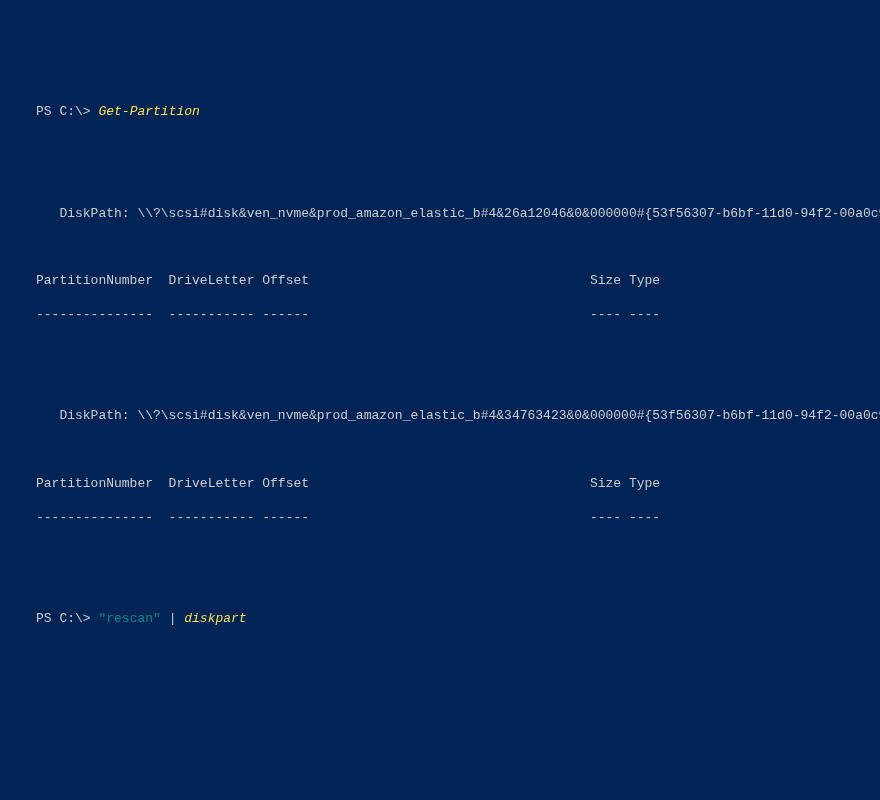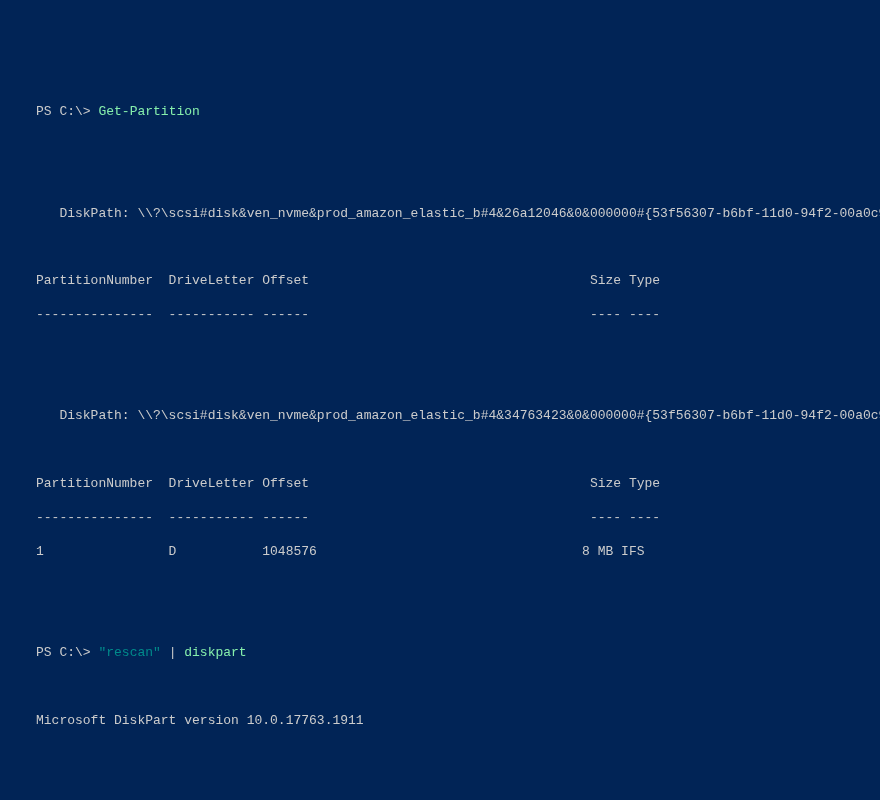--- a/index.html
+++ b/index.html
@@ -16,21 +16,22 @@
       padding: 20px 10px 20px 36px;
       width: 880px;
       height: 800px;
       overflow: hidden;
       white-space: pre;
     }
     .prompt {
       color: #cccccc;
     }
     .cmdlet {
-      color: #86efac;
+      color: #fde047;
+      font-style: italic;
     }
     .string {
       color: #008b8b;
     }
     .pipe {
       color: #cccccc;
     }
     .line {
       display: block;
       min-height: 16px;
@@ -48,26 +49,24 @@
 <span class="line">   DiskPath: \\?\scsi#disk&amp;ven_nvme&amp;prod_amazon_elastic_b#4&amp;26a12046&amp;0&amp;000000#{53f56307-b6bf-11d0-94f2-00a0c91efb8b}</span>
 <span class="line"> </span>
 <span class="line">PartitionNumber  DriveLetter Offset                                    Size Type</span>
 <span class="line">---------------  ----------- ------                                    ---- ----</span>
 <span class="line"> </span>
 <span class="line"> </span>
 <span class="line">   DiskPath: \\?\scsi#disk&amp;ven_nvme&amp;prod_amazon_elastic_b#4&amp;34763423&amp;0&amp;000000#{53f56307-b6bf-11d0-94f2-00a0c91efb8b}</span>
 <span class="line"> </span>
 <span class="line">PartitionNumber  DriveLetter Offset                                    Size Type</span>
 <span class="line">---------------  ----------- ------                                    ---- ----</span>
-<span class="line">1                D           1048576                                  8 MB IFS</span>
 <span class="line"> </span>
 <span class="line"> </span>
 <span class="line"><span class="prompt">PS C:\&gt; </span><span class="string">"rescan"</span><span class="pipe"> | </span><span class="cmdlet">diskpart</span></span>
 <span class="line"> </span>
-<span class="line">Microsoft DiskPart version 10.0.17763.1911</span>
 <span class="line"> </span>
 
 
 
 
 
 
 
 
 

